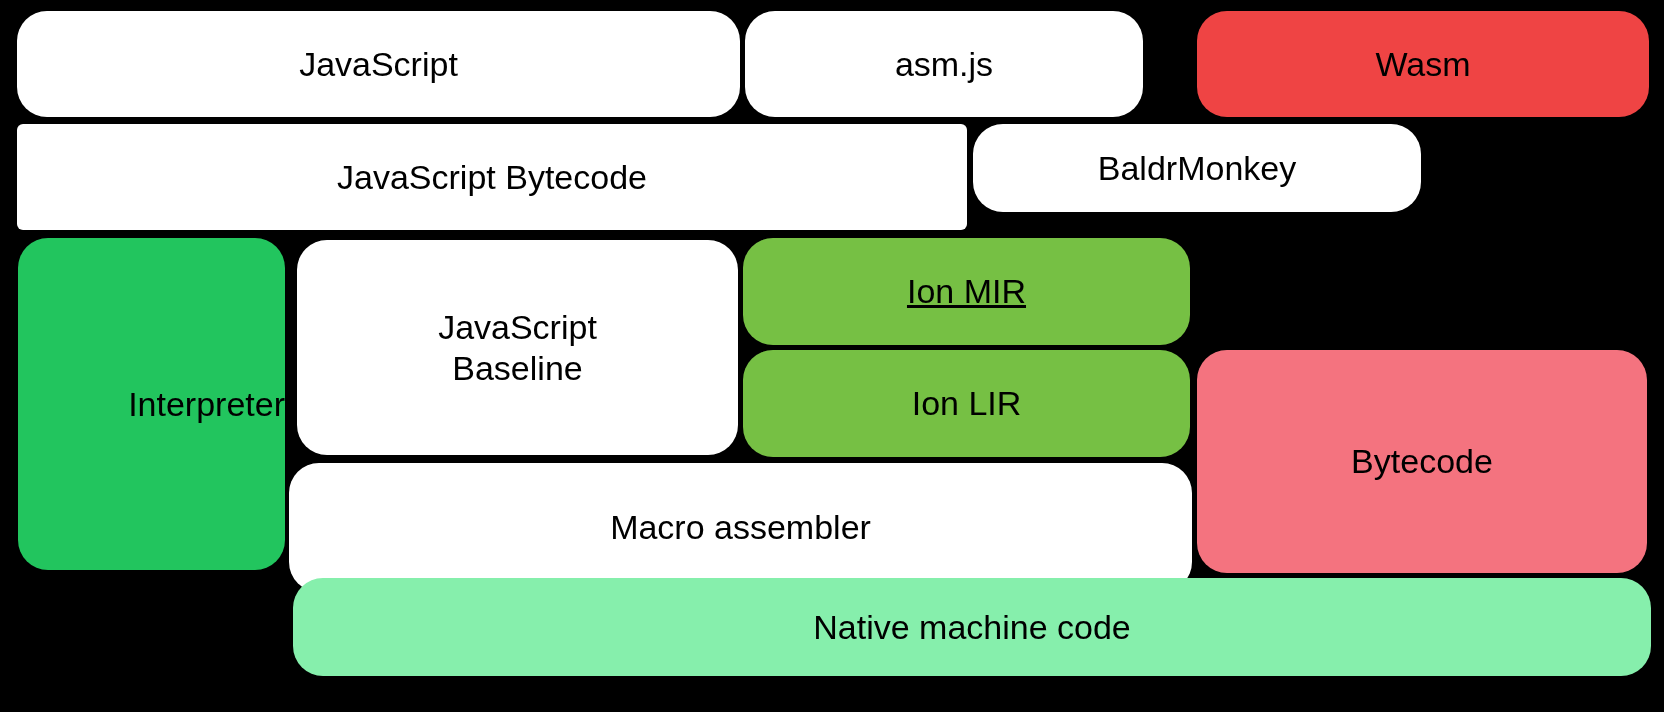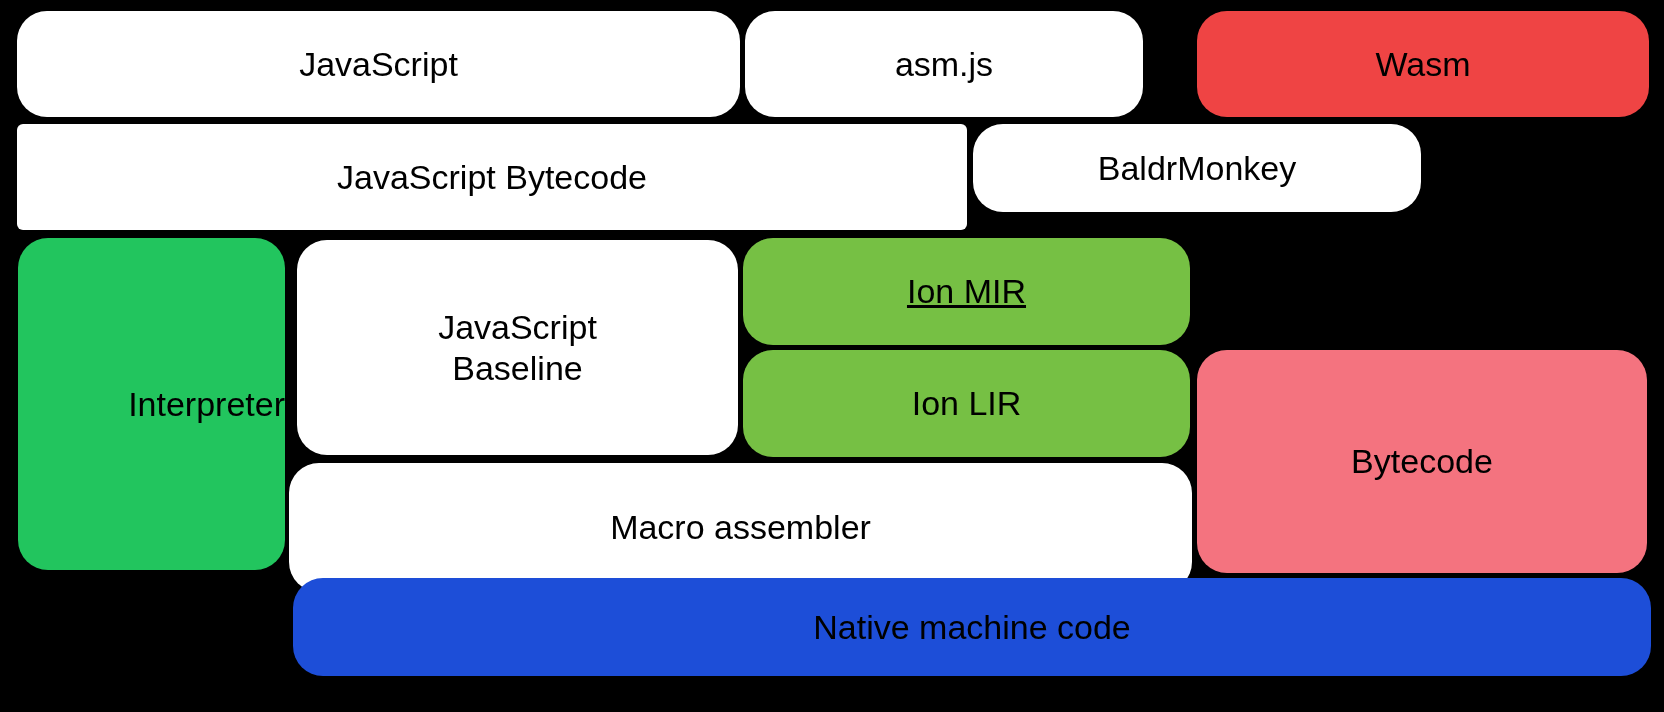--- a/index.html
+++ b/index.html
@@ -64,16 +64,16 @@
     </div>
     <div class="node" style="left: 743px; top: 350px; width: 447px; height: 107px; background: rgb(118, 192, 68);">
       <span class="node-label" style="color: #000000;">Ion LIR</span>
     </div>
     <div class="node" style="left: 1197px; top: 350px; width: 450px; height: 223px; background: rgb(244, 115, 127);">
       <span class="node-label" style="color: rgb(0, 0, 0);">Bytecode</span>
     </div>
     <div class="node" style="left: 289px; top: 463px; width: 903px; height: 129px; background: rgb(255, 255, 255);">
       <span class="node-label" style="color: rgb(0, 0, 0);">Macro assembler</span>
     </div>
-    <div class="node" style="left: 293px; top: 578px; width: 1358px; height: 98px; background: #1d4ed8;">
+    <div class="node" style="left: 293px; top: 578px; width: 1358px; height: 98px; background: #86efac;">
       <span class="node-label" style="color: rgb(0, 0, 0);">Native machine code</span>
     </div>
   </div>
 
 </body></html>

